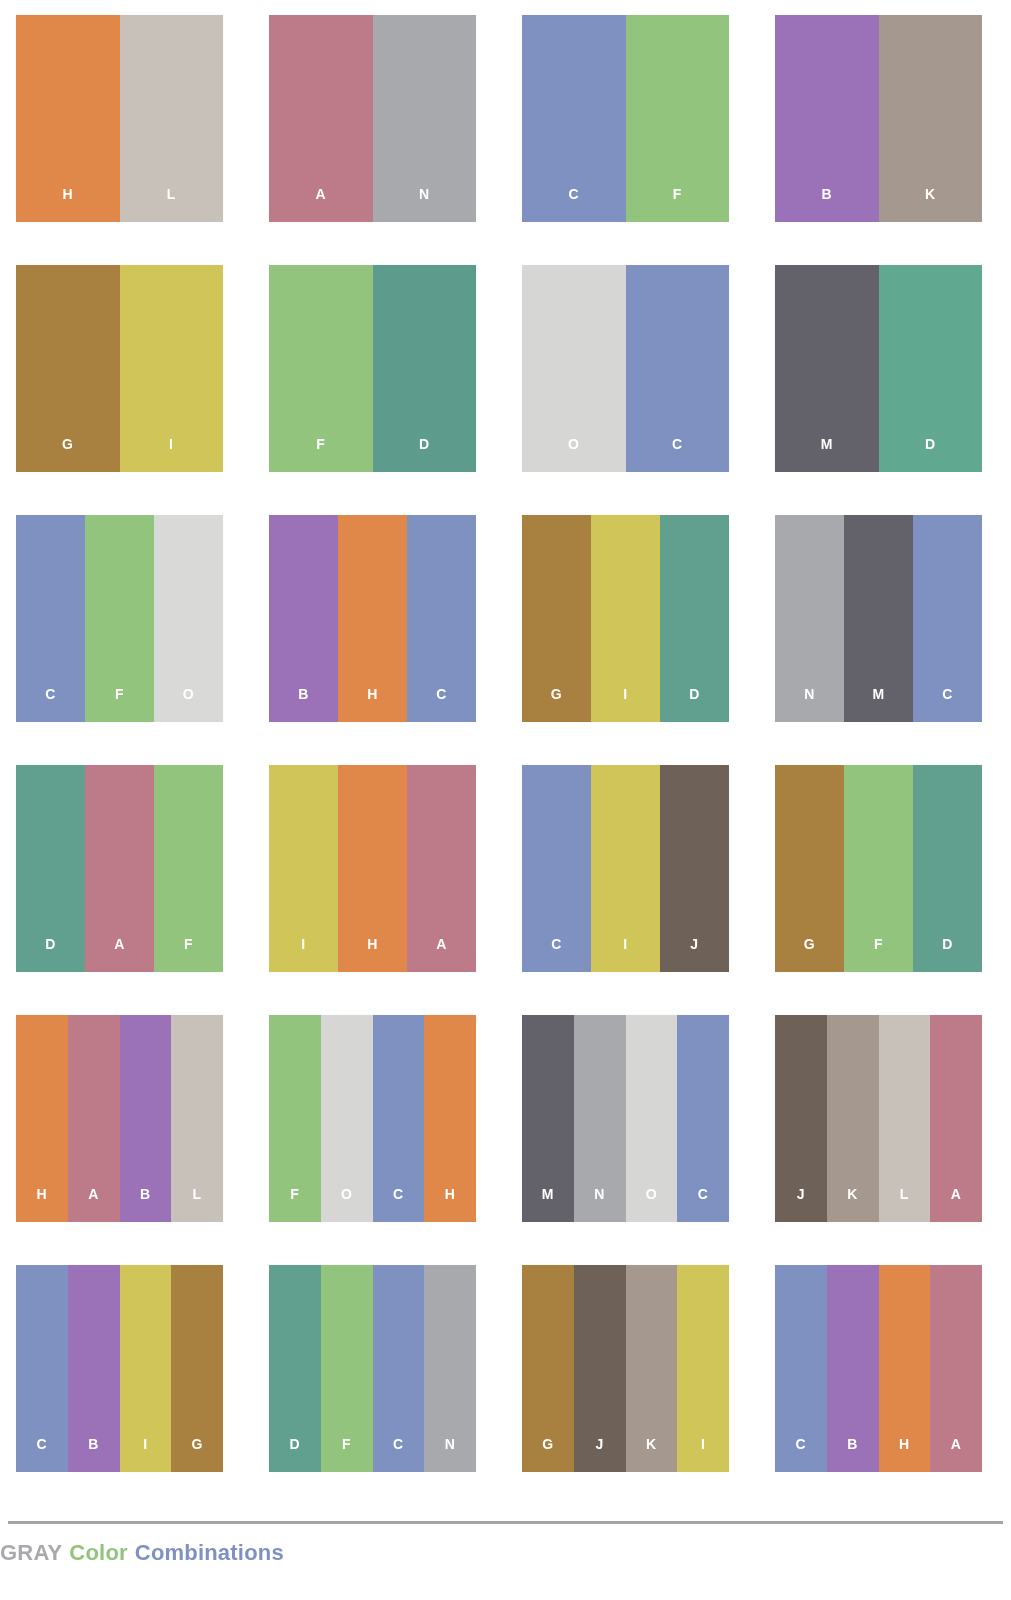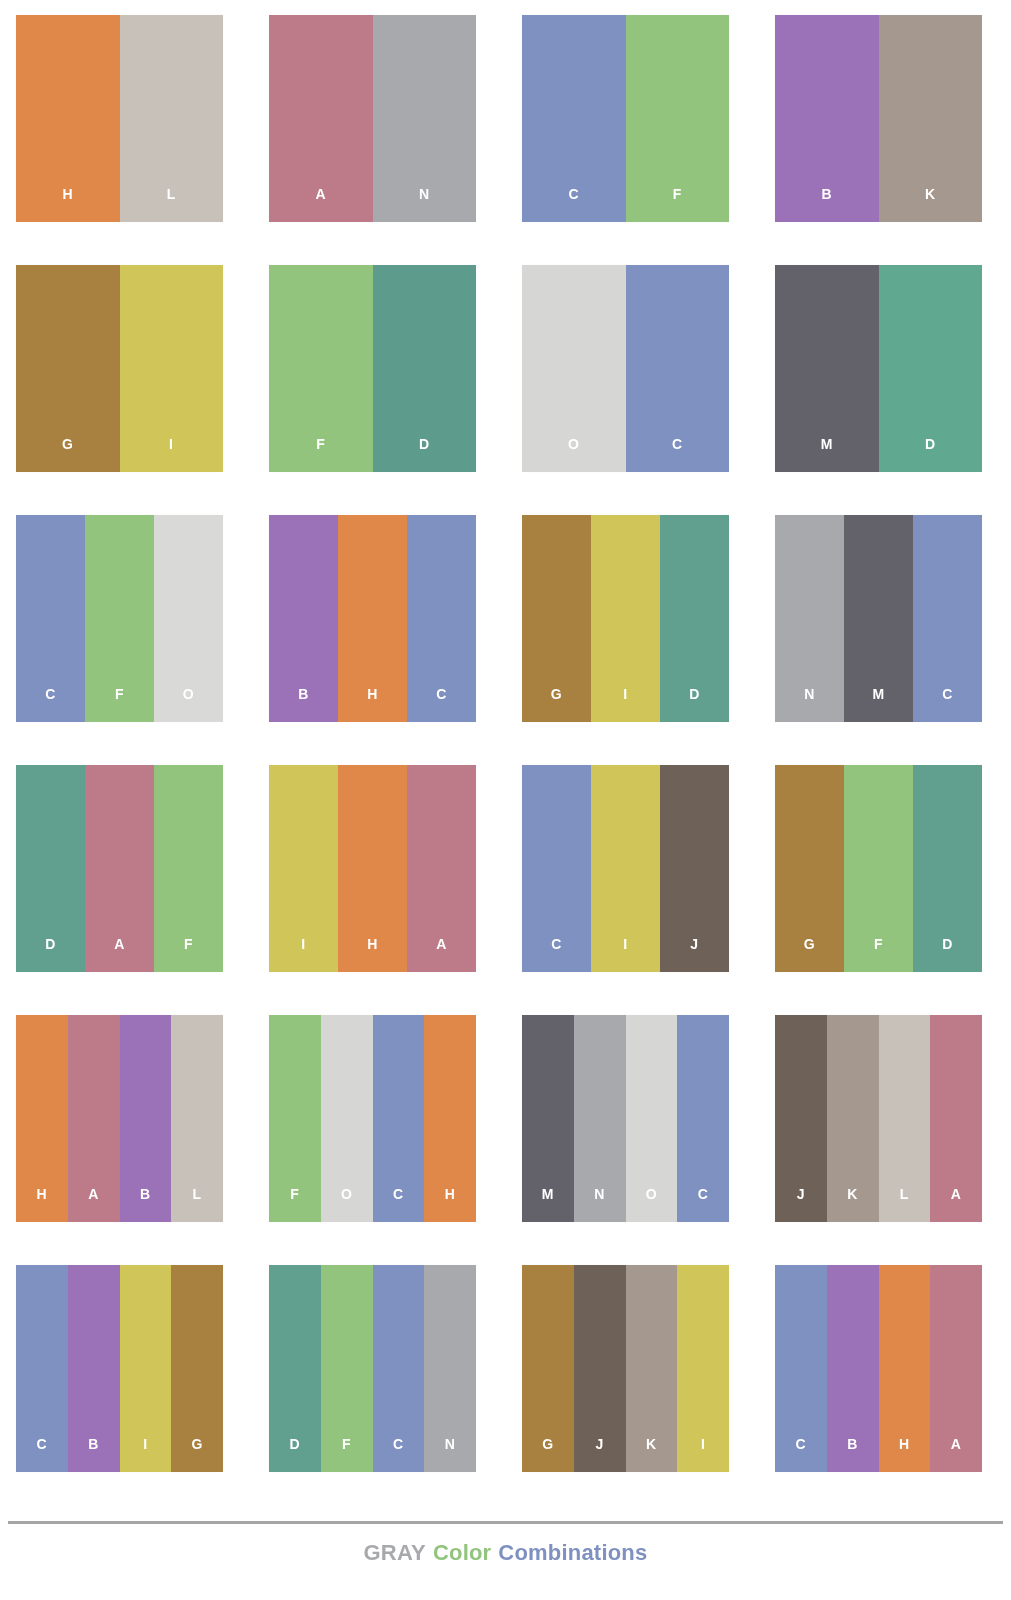--- a/index.html
+++ b/index.html
@@ -65,21 +65,20 @@
     top: 1521px;
     width: 995px;
     height: 3px;
     background: #a5a5a5;
   }
   #footer {
     position: absolute;
     left: 0;
     top: 1540px;
     width: 1011px;
-    text-align: center;
     font-family: "Liberation Sans", sans-serif;
     font-size: 22px;
     letter-spacing: 0.2px;
     white-space: nowrap;
   }
   #footer .w1 { color: #a8a9ad; font-weight: bold; }
   #footer .w2 { color: #92c47d; font-weight: bold; }
   #footer .w3 { color: #7e91c0; font-weight: bold; }
   #footer .sp { display: inline-block; width: 7px; }
 </style>

